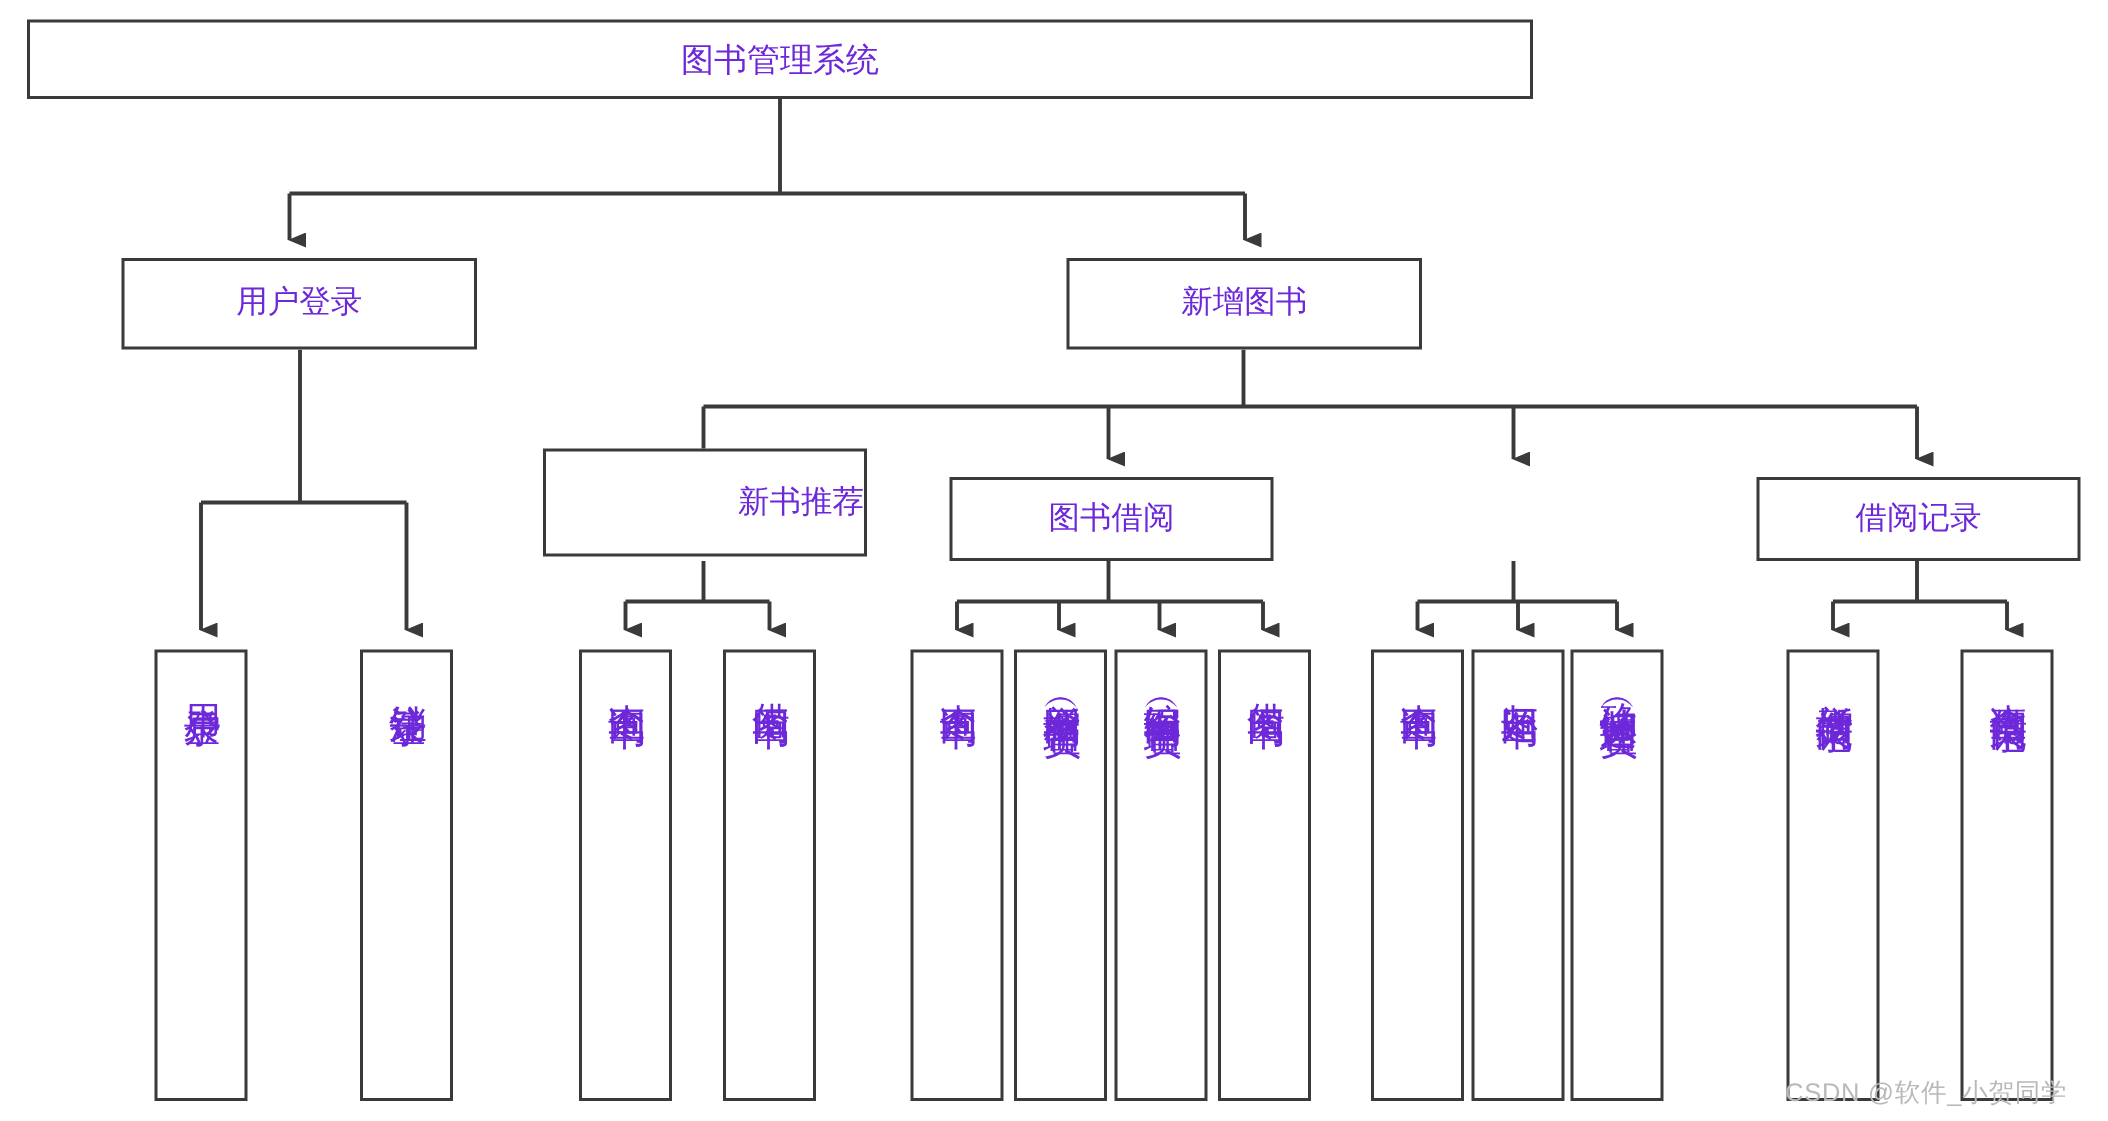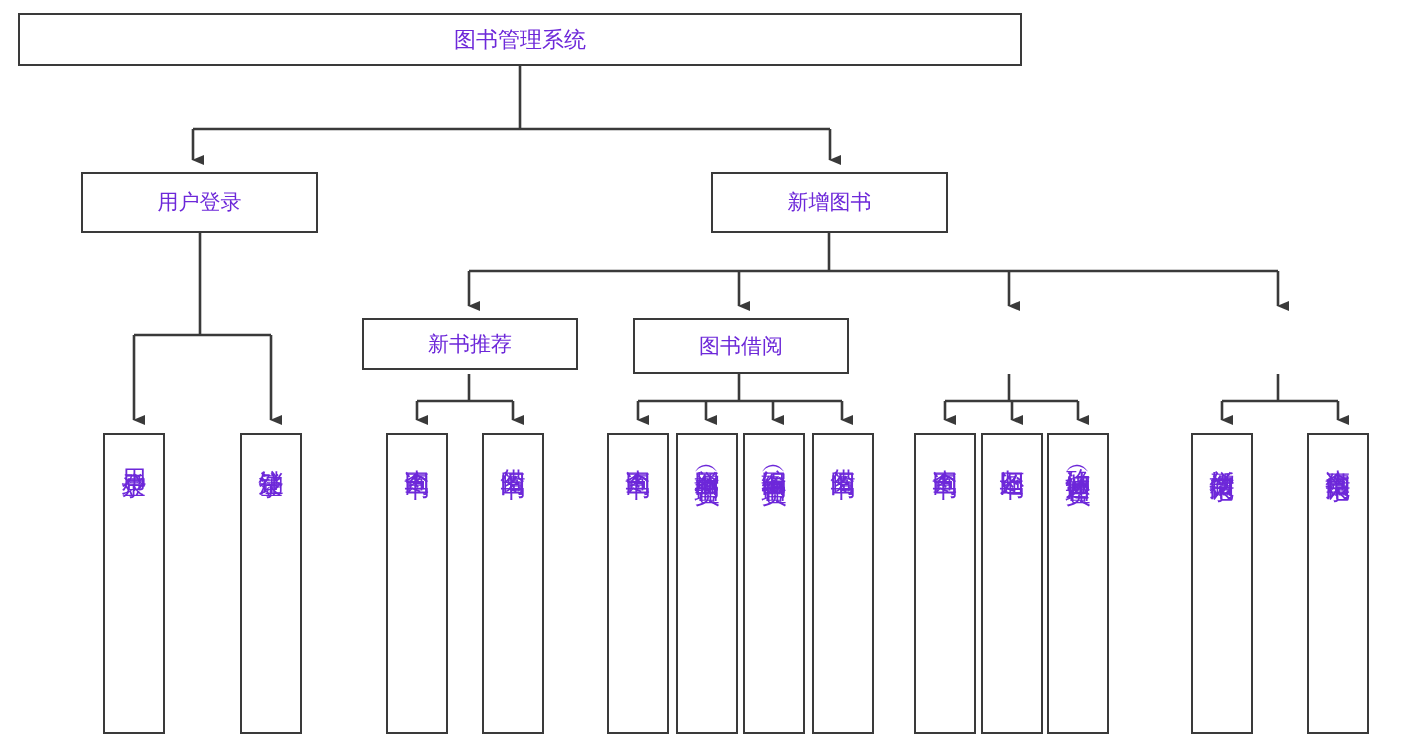--- a/index.html
+++ b/index.html
@@ -128,25 +128,28 @@
     <span class="label">图书管理系统</span>
   </div>
 
   <div class="node node-h" style="left:81px; top:172px; width:237px; height:61px;">
     <span class="label">用户登录</span>
   </div>
   <div class="node node-h" style="left:711px; top:172px; width:237px; height:61px;">
     <span class="label">新增图书</span>
   </div>
 
-  <div class="node node-h" style="left:362px; top:318px; width:216px; height:52px;">
+  <div class="node node-h" style="left:362px; top:299px; width:216px; height:72px;justify-content:flex-end;">
     <span class="label">新书推荐</span>
   </div>
   <div class="node node-h" style="left:633px; top:318px; width:216px; height:56px;">
     <span class="label">图书借阅</span>
+  </div>
+  <div class="node node-h" style="left:1171px; top:318px; width:216px; height:56px;">
+    <span class="label">借阅记录</span>
   </div>
 
   <div class="node node-v" style="left:103px; top:433px; width:62px; height:301px;">
     <span class="label">用户登录</span>
   </div>
   <div class="node node-v" style="left:240px; top:433px; width:62px; height:301px;">
     <span class="label">注销登录</span>
   </div>
 
   <div class="node node-v" style="left:386px; top:433px; width:62px; height:301px;">
@@ -179,14 +182,15 @@
     <span class="label">确认归还（管理员）</span>
   </div>
 
   <div class="node node-v" style="left:1191px; top:433px; width:62px; height:301px;">
     <span class="label">新增借阅记录</span>
   </div>
   <div class="node node-v" style="left:1307px; top:433px; width:62px; height:301px;">
     <span class="label">查询借阅记录</span>
   </div>
 
+  <div class="watermark" style="left:1190px; top:717px;">CSDN @软件_小贺同学</div>
 
 </div>
 
 </body></html>

